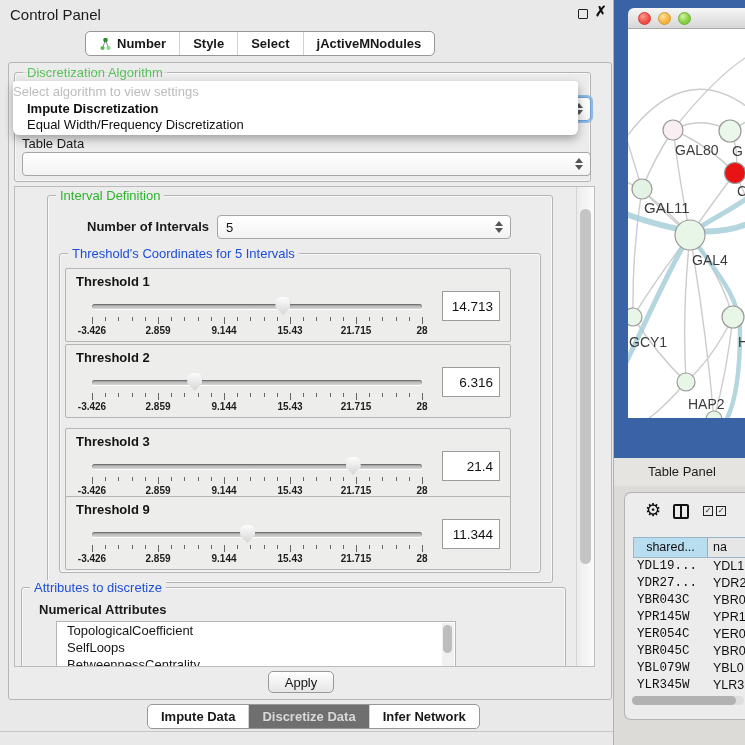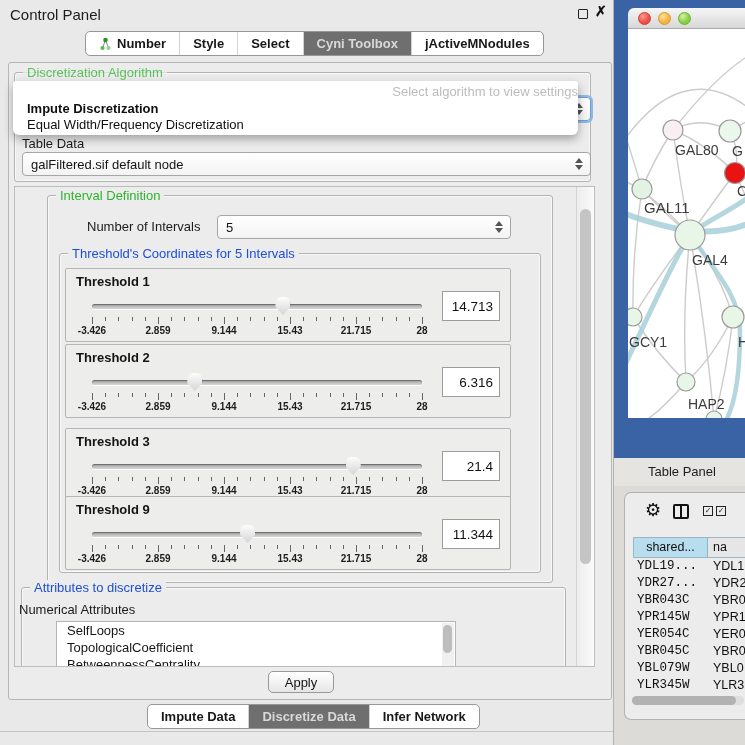--- a/index.html
+++ b/index.html
@@ -41,26 +41,26 @@
   .combo .arrows { position:absolute; right:7px; top:50%; transform:translateY(-50%);
                    display:flex; flex-direction:column; gap:2px; }
   .combo .arrows i { width:0; height:0; border-left:4px solid transparent; border-right:4px solid transparent; }
   .combo .arrows i.up   { border-bottom:5px solid #555; }
   .combo .arrows i.down { border-top:5px solid #555; }
   .combo.focused { border:1px solid #6f9fd4; box-shadow:0 0 0 2px #8db8e4; }
 
   .dd-popup { position:absolute; left:13px; top:81px; width:565px; height:54px; background:#fff;
               border-radius:3px 3px 6px 6px; box-shadow:0 4px 10px rgba(0,0,0,.32); z-index:9;
               font-size:13px; }
-  .dd-ph  { position:absolute; left:0; top:3px; width:100%; text-align:right; color:#bcbcbc; }
+  .dd-ph  { position:absolute; left:0; top:3px; width:100%; text-align:left; color:#bcbcbc; }
   .dd-op1 { position:absolute; left:14px; top:20px; font-weight:bold; color:#101010; }
   .dd-op2 { position:absolute; left:14px; top:36px; color:#101010; }
 
   .lbl { position:absolute; font-size:13px; color:#1a1a1a; }
-  .lbl.b { font-weight:normal; }
+  .lbl.b { font-weight:bold; }
 
   .scrollpane { position:absolute; left:14px; top:186px; width:581px; height:481px;
                 background:#ececec; border:1px solid #bcbcbc; overflow:hidden; }
   .vsb { position:absolute; right:0; top:0; bottom:0; width:18px;
          background:linear-gradient(90deg,#ececec,#fbfbfb); border-left:1px solid #d4d4d4; }
   .vsb .vthumb { position:absolute; left:3px; width:11px; background:#c4c4c4; border-radius:6px; }
 
   .tpanel { position:absolute; left:50px; width:446px; height:74px; background:#ededec;
             border:1px solid #b5b5b5; border-radius:2px; }
   .ttitle { position:absolute; left:10px; top:5px; font-size:13px; font-weight:bold; color:#141414; }
@@ -155,23 +155,20 @@
           <circle cx="9.5" cy="11" r="2.1" fill="#8fd48f"></circle>
         </svg>
         <span>Number</span>
       </div>
       <div class="seg">
           <span>Style</span>
         </div>
       <div class="seg">
           <span>Select</span>
         </div>
-      <div class="seg sel">
-          <span>Cyni Toolbox</span>
-        </div>
       <div class="seg">
           <span>jActiveMNodules</span>
         </div>
     </div>
 
     <div class="outer-panel"></div>
 
     <div class="groupbox" style="left:14px; top:72px; width:577px; height:110px;">
       <span class="gtitle green" style="opacity:.75;">Discretization Algorithm</span>
     </div>
@@ -184,21 +181,20 @@
     </div>
 
     <div class="dd-popup">
       <div class="dd-ph">Select algorithm to view settings</div>
       <div class="dd-op1">Impute Discretization</div>
       <div class="dd-op2">Equal Width/Frequency Discretization</div>
     </div>
 
     <span class="lbl" style="left:22px; top:136px;">Table Data</span>
     <div class="combo" style="left:22px; top:152px; width:569px; height:24px;">
-      <span>galFiltered.sif default node</span>
       <span class="arrows">
           <i class="up"></i>
           <i class="down"></i>
         </span>
     </div>
 
     <div class="scrollpane">
 
       <div class="groupbox" style="left:32px; top:8px; width:506px; height:388px;">
         <span class="gtitle green" style="background:#ececec;">Interval Definition</span>
@@ -382,25 +378,25 @@
             <span class="tlabel" style="left: 60%;">15.43</span>
             <span class="tlabel" style="left: 80%;">21.715</span>
             <span class="tlabel" style="left: 100%;">28</span>
           </div>
         <input class="tvalue" value="11.344" style="">
       </div>
 
       <div class="groupbox" style="left:6px; top:400px; width:545px; height:110px;">
         <span class="gtitle blue">Attributes to discretize</span>
       </div>
-      <span class="lbl b" style="left:4px; top:415px;">Numerical Attributes</span>
+      <span class="lbl b" style="left:24px; top:415px;">Numerical Attributes</span>
       <div class="attr-list" style="left:41px; top:434px;">
         <div id="attrItems">
+            <div class="attr-item">TopologicalCoefficient</div>
             <div class="attr-item">SelfLoops</div>
-            <div class="attr-item">TopologicalCoefficient</div>
             <div class="attr-item">BetweennessCentrality</div>
           </div>
         <div class="attr-vsb">
           <div class="vthumb"></div>
         </div>
       </div>
 
       <div class="vsb">
         <div class="vthumb" style="top:22px; height:355px;"></div>
       </div>

